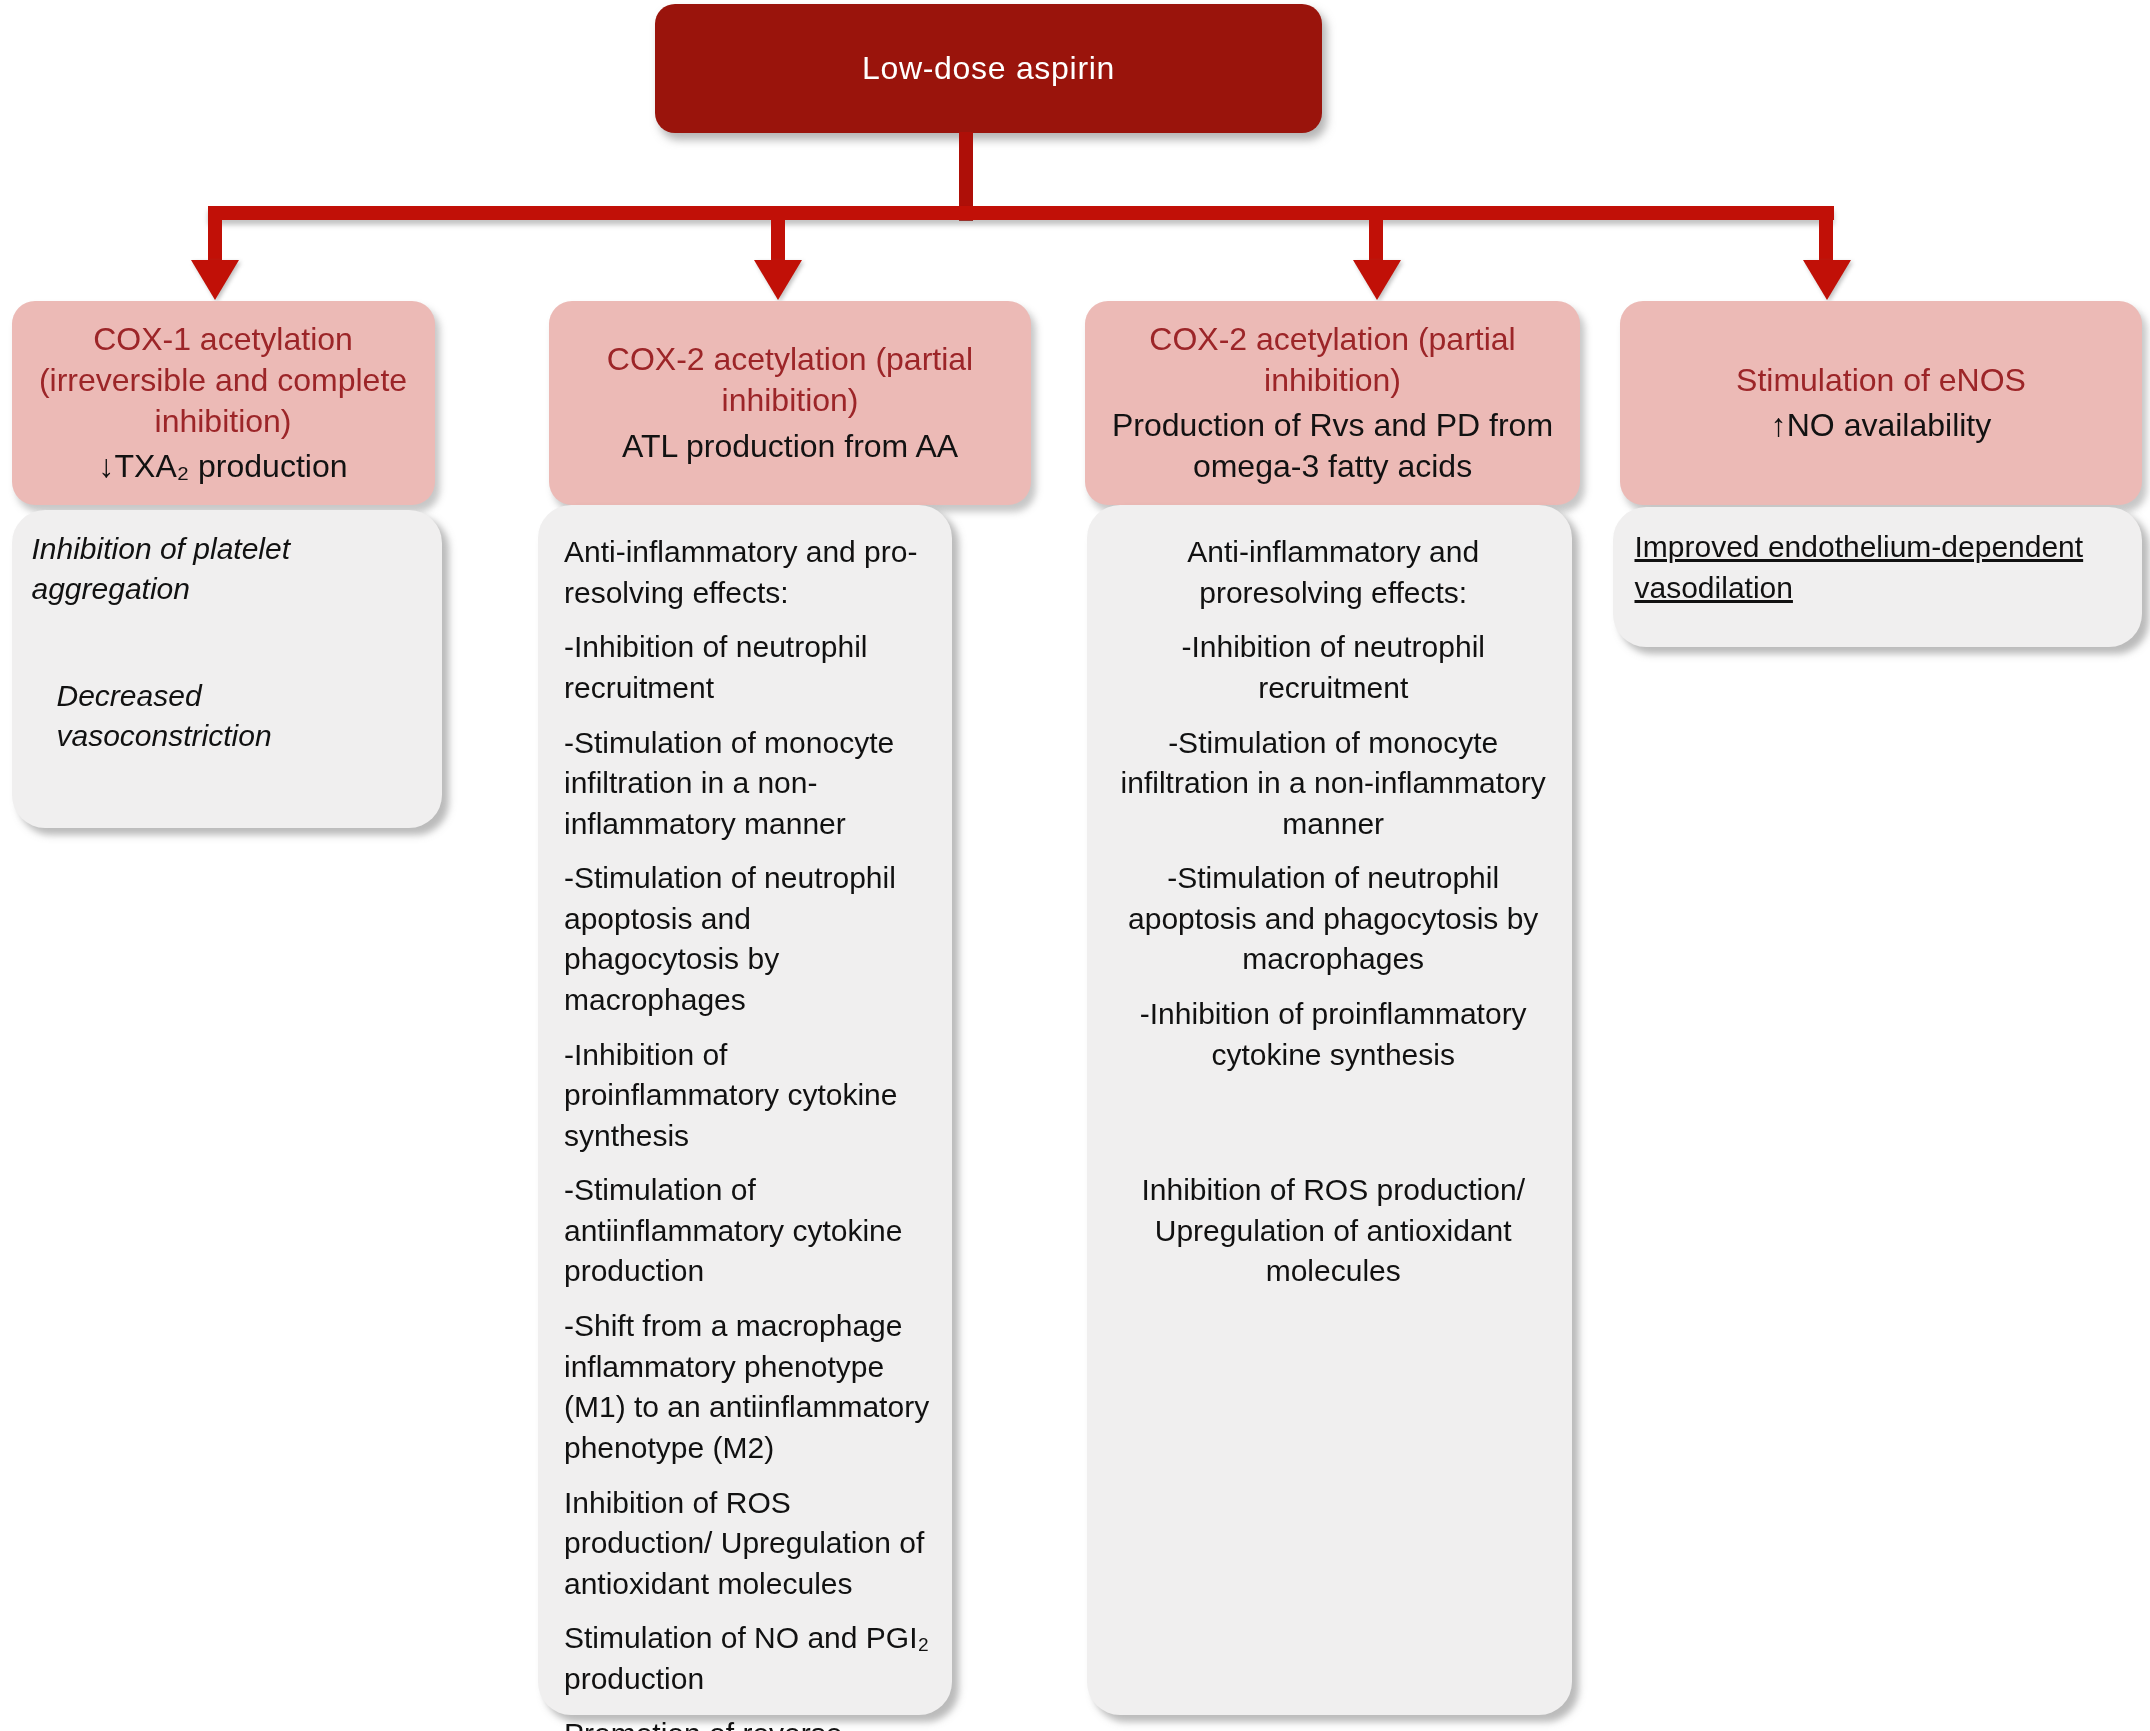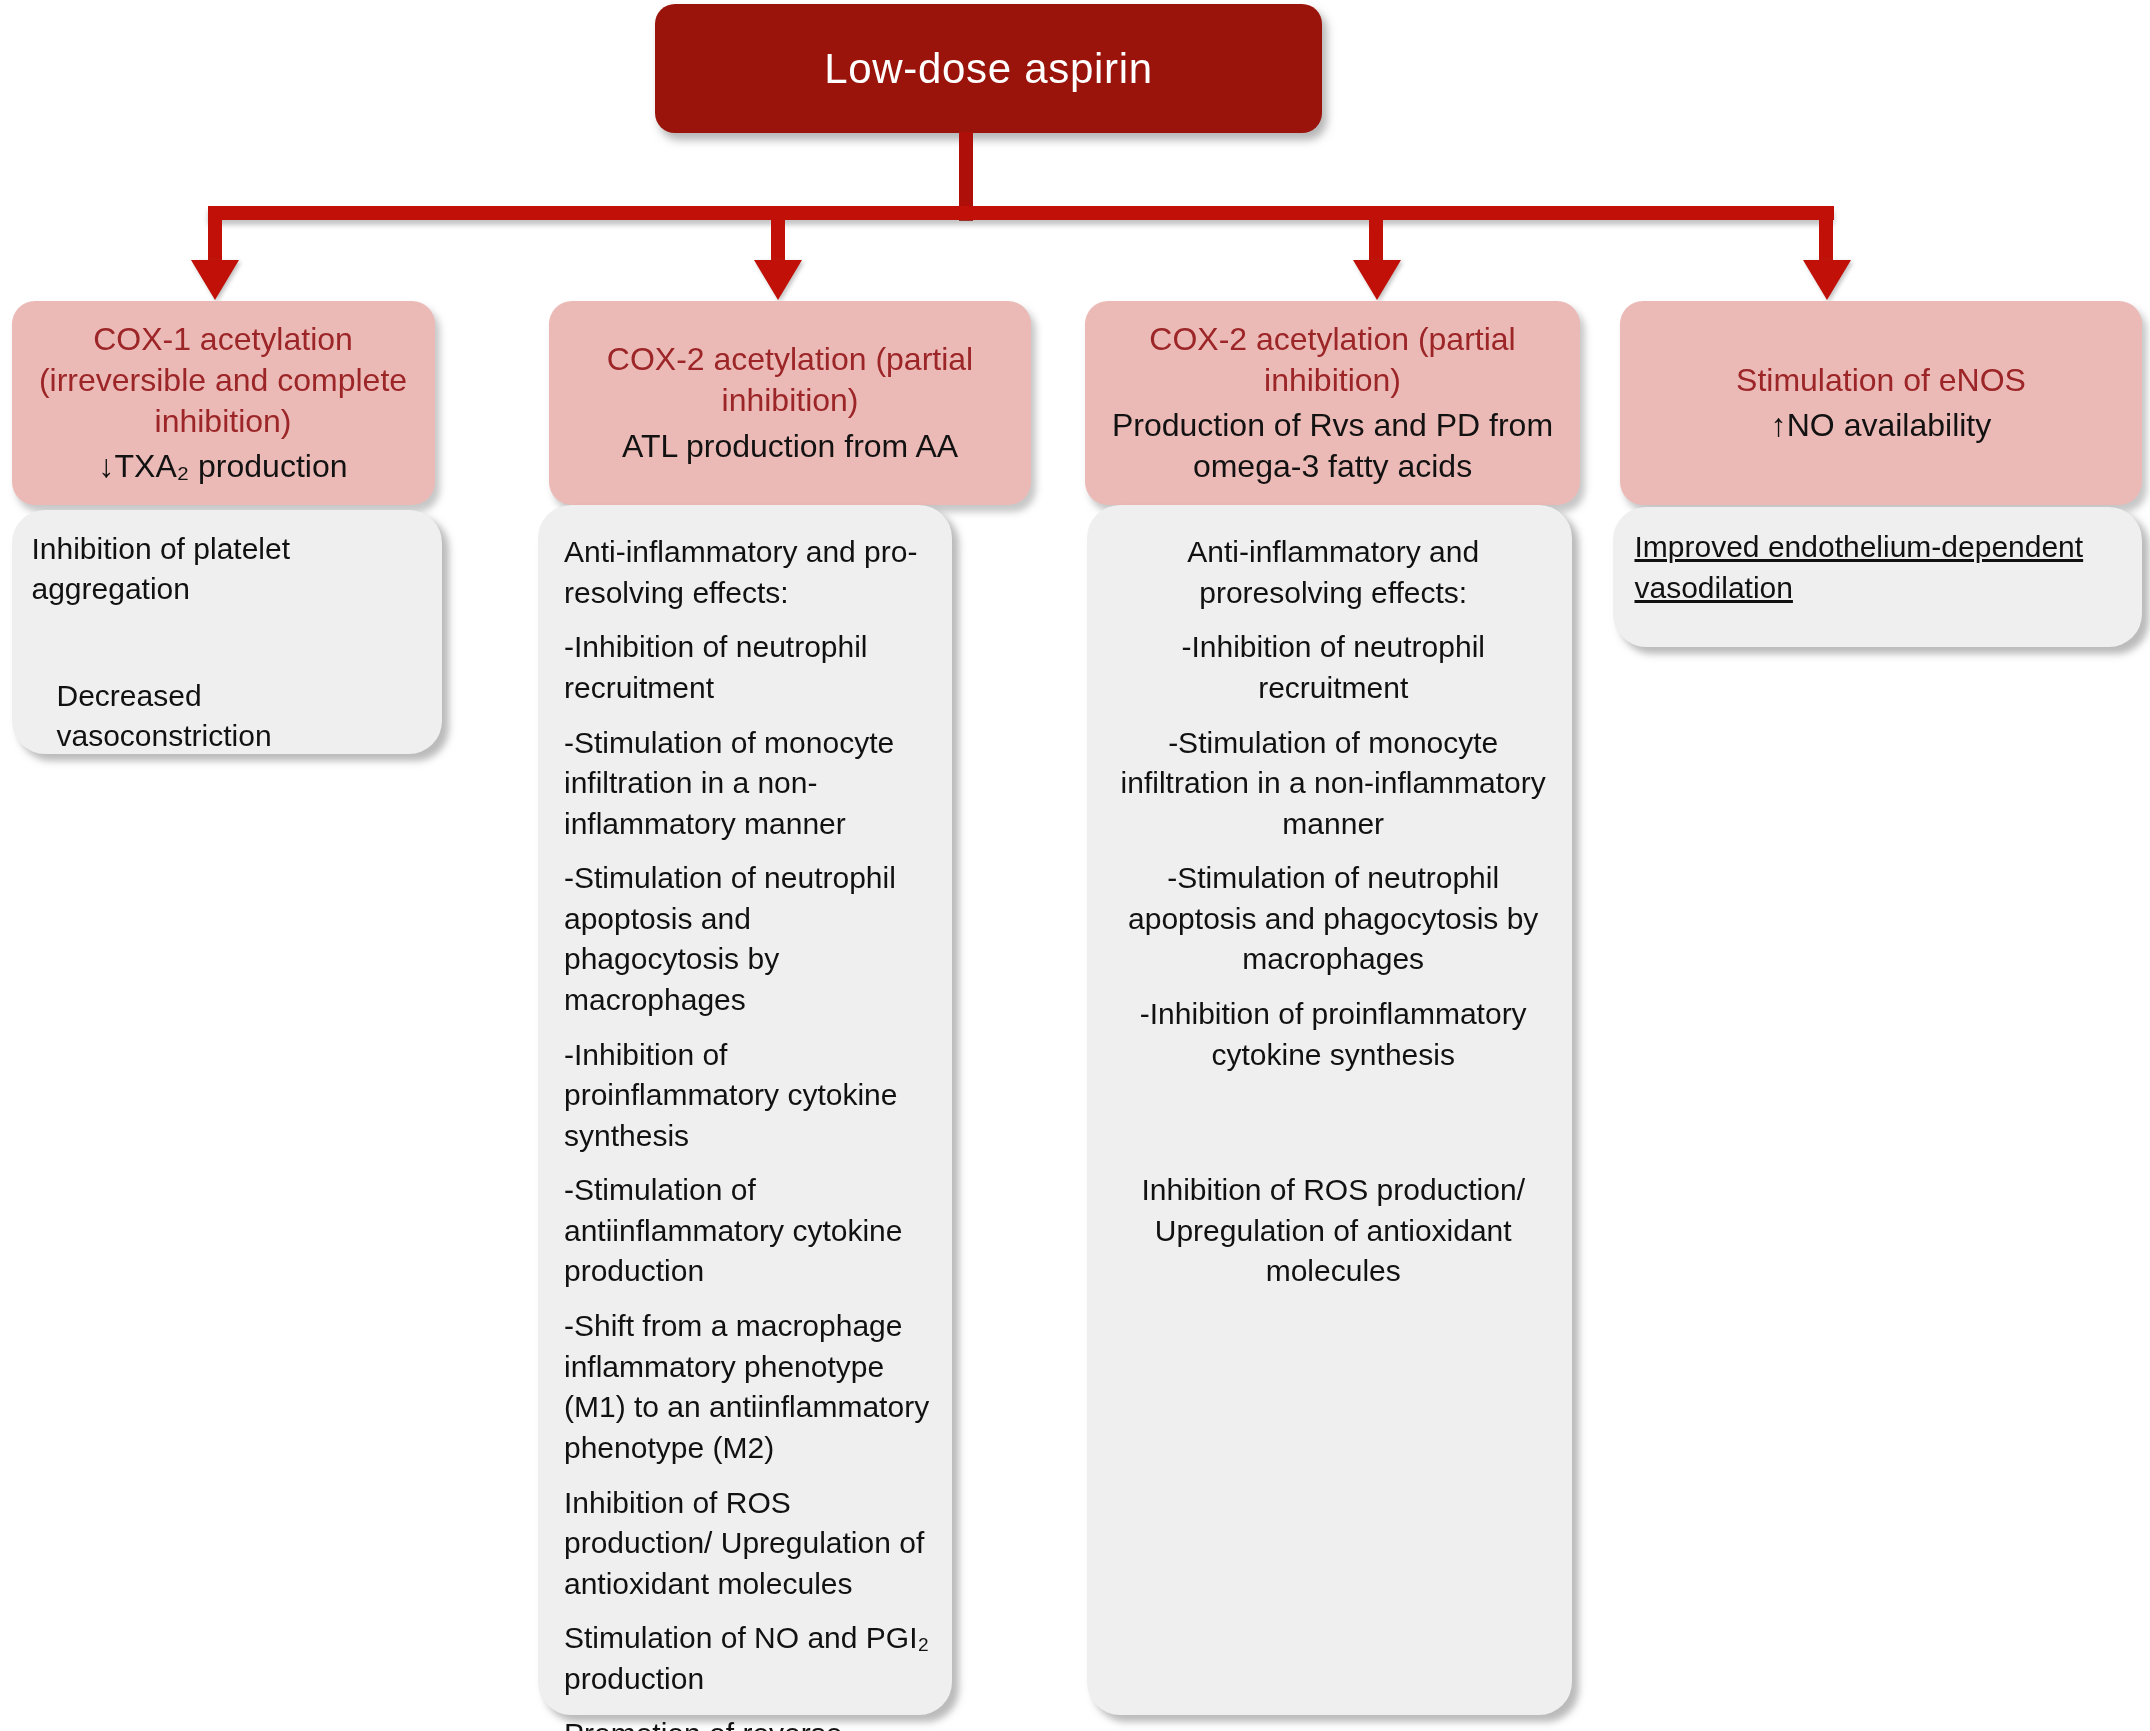--- a/index.html
+++ b/index.html
@@ -7,21 +7,21 @@
     position:relative;width:2151px;height:1731px;background:#ffffff;overflow:hidden;
     font-family:"Liberation Sans","DejaVu Sans",sans-serif;
   }
   
   .root-box{
     position:absolute;left:655px;top:4.3px;width:667px;height:129px;
     background:#9A140C;border-radius:20px;
     display:flex;align-items:center;justify-content:center;
     box-shadow:4.3px 6.5px 8.6px rgba(110,110,110,.5);
   }
-  .root-box span{color:#ffffff;font-size:42px;letter-spacing:0.7px;}
+  .root-box span{color:#ffffff;font-size:32px;letter-spacing:0.7px;}
   
   .conn{position:absolute;background:#C11007;}
   .trunk{left:959px;top:132px;width:14.3px;height:89px;background:#AE0F08;}
   .hbar{left:208px;top:206px;width:1626px;height:14.3px;box-shadow:0 5px 5.7px rgba(110,110,110,.4);}
   .stem{width:14.3px;top:206px;height:57px;}
   .stem1{left:208px;}  .stem2{left:771px;} .stem3{left:1369px;} .stem4{left:1819px;}
   .arrowhead{
     position:absolute;top:260px;width:0;height:0;
     border-left:24px solid transparent;border-right:24px solid transparent;
     border-top:40px solid #C11007;
@@ -41,21 +41,21 @@
   .pink2{left:549px;width:482px;}
   .pink3{left:1085px;width:495px;}
   .pink4{left:1620px;width:522px;}
   
   .gray{
     position:absolute;background:#F0EFEF;border-radius:33px;
     box-shadow:6.5px 6.5px 7.2px rgba(120,120,120,.5);
     box-sizing:border-box;color:#111111;font-size:30px;line-height:1.35;
   }
   .gray p{margin:0 0 14.3px 0;}
-  .gray1{left:11.5px;top:510px;width:430px;height:244px;padding:18.6px 17px 14.3px 20px;}
+  .gray1{left:11.5px;top:510px;width:430px;height:318px;padding:18.6px 17px 14.3px 20px;font-style:italic;}
   .gray1 .gap{margin-top:66px;margin-left:25px;}
   .gray2{left:538px;top:505px;width:414px;height:1210px;padding:27px 21.5px 21.5px 26px;}
   .gray3{left:1087px;top:505px;width:485px;height:1210px;padding:27px 18.6px 21.5px 26px;text-align:center;}
   .gray3 .big-gap{margin-top:95px;}
   .gray4{left:1613px;top:507px;width:529px;height:140px;padding:20px 18.6px 14.3px 21.5px;text-decoration:underline;}
 </style>
 </head>
 <body>
 
 <div class="canvas">

